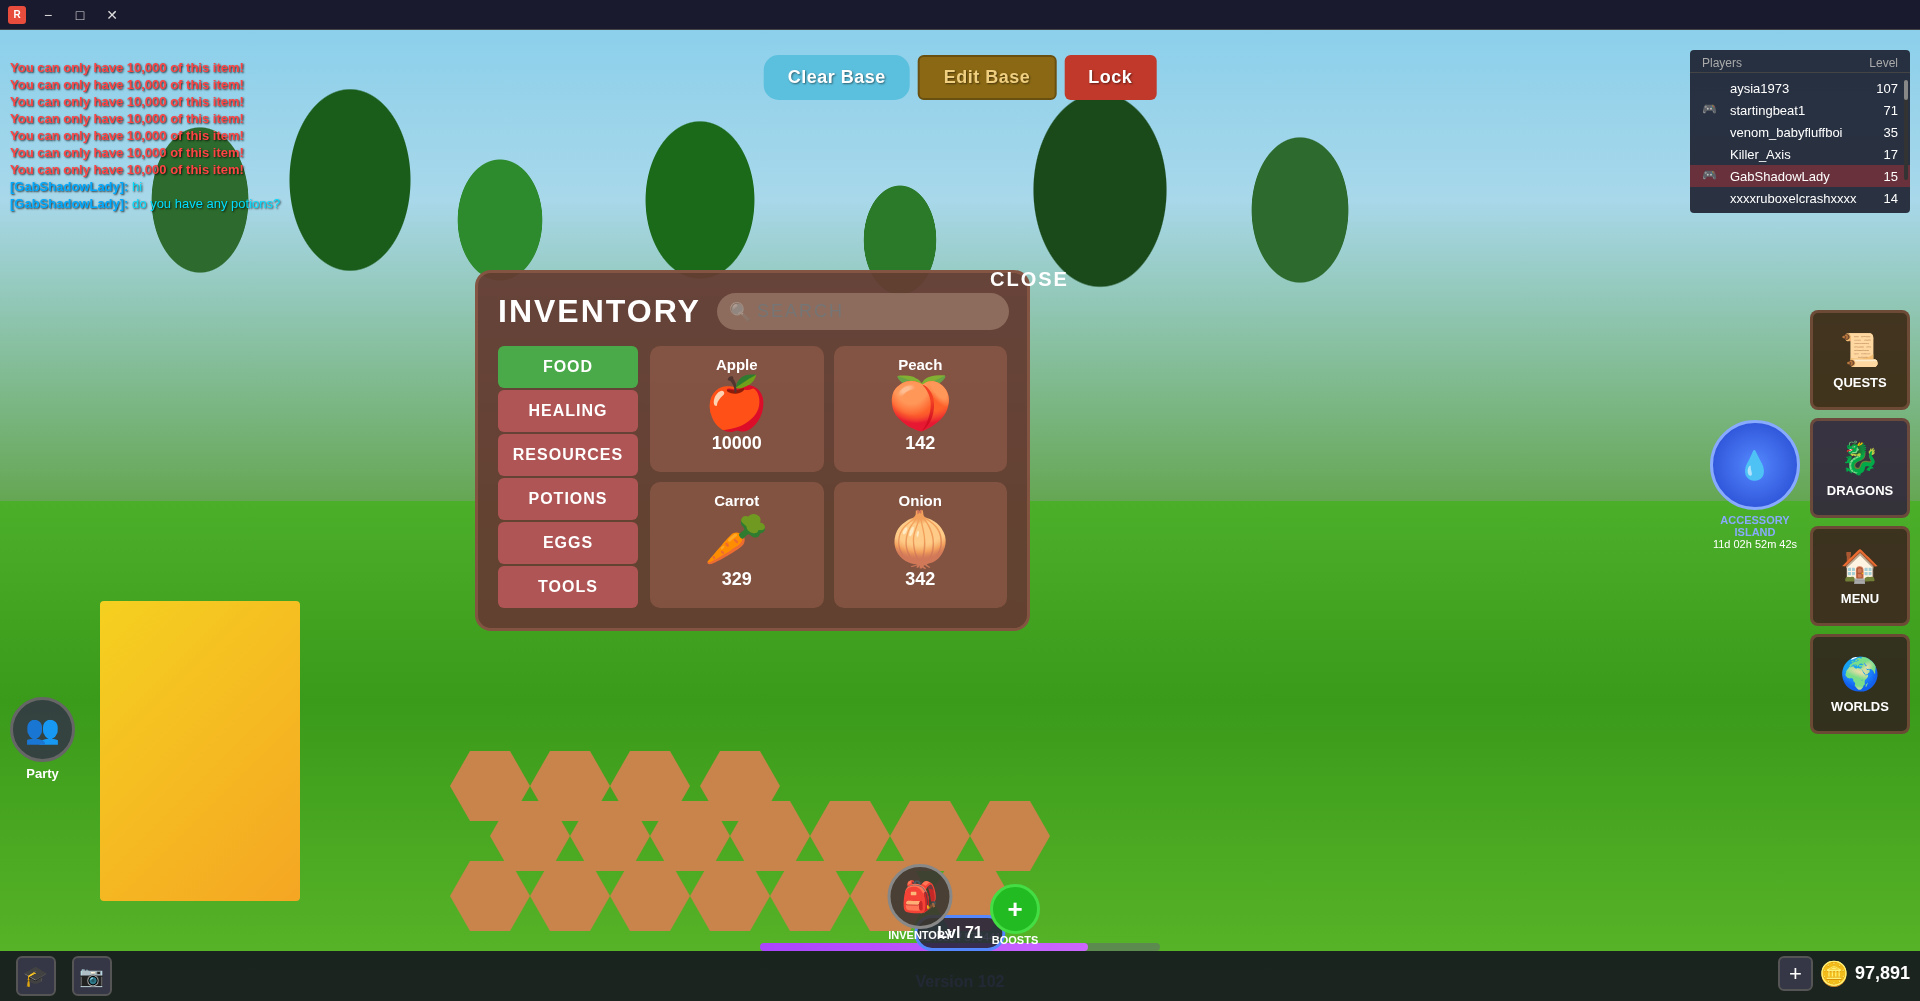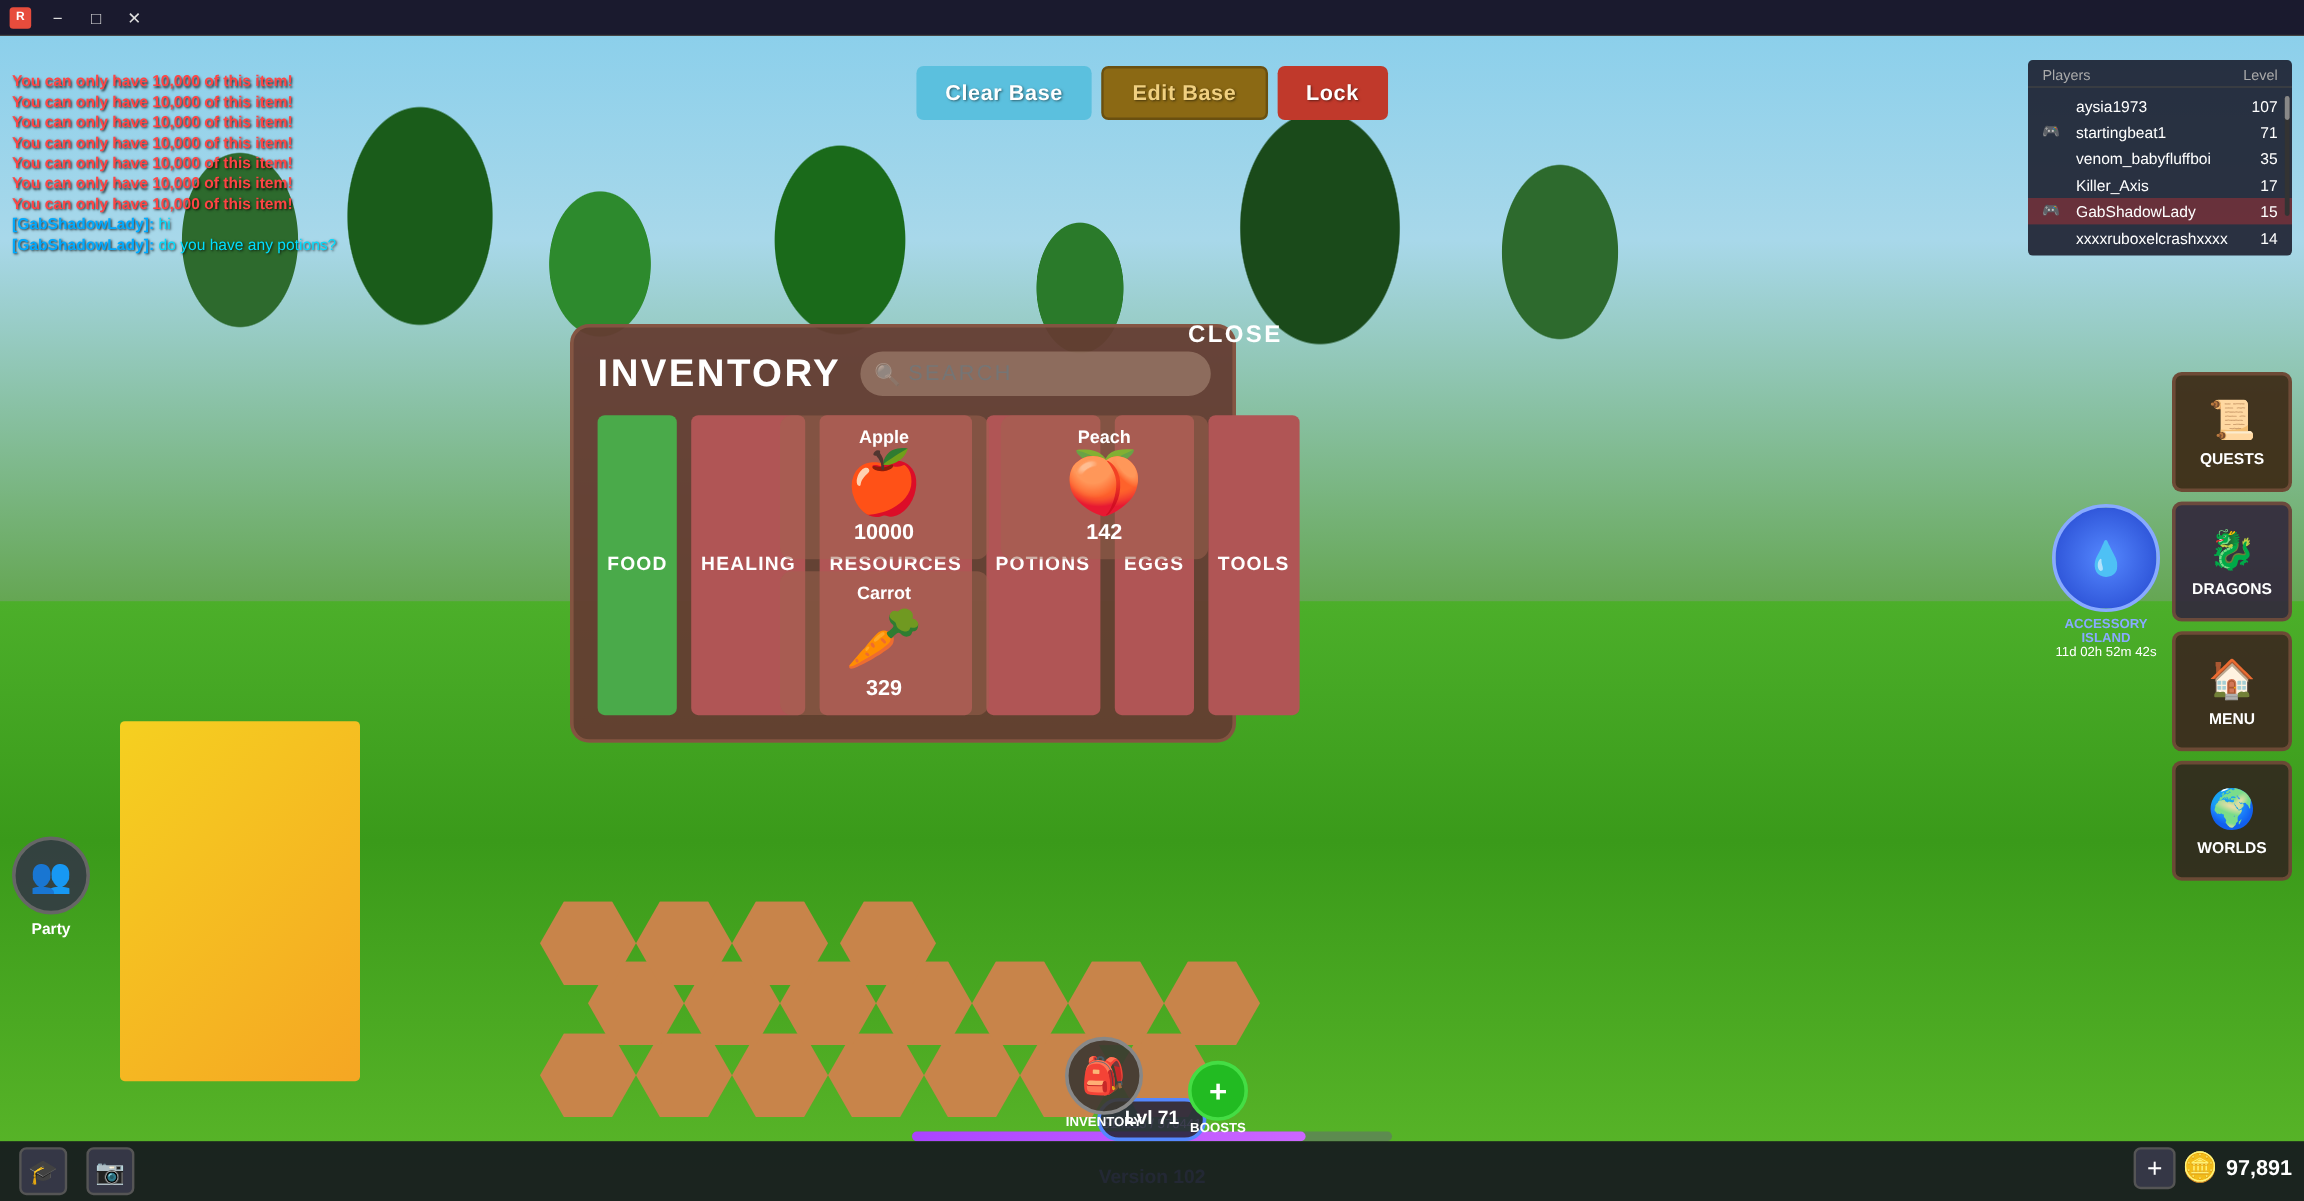--- a/index.html
+++ b/index.html
@@ -170,21 +170,21 @@
       border: none;
       border-radius: 6px;
       font-family: 'Arial Black', Arial, sans-serif;
       font-size: 18px;
       font-weight: 900;
       cursor: pointer;
       text-shadow: 1px 1px 2px rgba(0,0,0,0.5);
       letter-spacing: 0.5px;
     }
 
-    .btn-clear { background: #5bc0de; color: white; }
+    .btn-clear { background: #5bc0de; color: white; border-radius: 15px; }
     .btn-edit { background: #8b6914; color: #f0d080; border: 2px solid #6a5010; }
     .btn-claim { background: #7a6030; color: #ddd; }
     .btn-lock { background: #c0392b; color: white; }
 
     
     #party-btn {
       position: absolute;
       bottom: 220px;
       left: 10px;
       z-index: 60;
@@ -432,21 +432,22 @@
     }
 
     #inventory-body {
       display: flex;
       gap: 12px;
     }
 
     
     #category-tabs {
       display: flex;
-      gap: 12px;
+      flex-direction: column;
+      gap: 2px;
       width: 140px;
     }
 
     .cat-tab {
       padding: 12px 8px;
       border: none;
       border-radius: 6px;
       font-family: 'Arial Black', Arial, sans-serif;
       font-size: 16px;
       font-weight: 900;
@@ -867,20 +868,25 @@
         <div class="item-card">
       <span class="item-name">Peach</span>
       <span class="item-emoji">🍑</span>
       <span class="item-count">142</span>
     </div>
         <div class="item-card">
       <span class="item-name">Carrot</span>
       <span class="item-emoji">🥕</span>
       <span class="item-count">329</span>
     </div>
+        <div class="item-card">
+      <span class="item-name">Onion</span>
+      <span class="item-emoji">🧅</span>
+      <span class="item-count">342</span>
+    </div>
       </div>
   </div>
 </div>
 
 <div id="inventory-btn">
   <div class="inv-circle">🎒</div>
   <span class="inv-label">INVENTORY</span>
 </div>
 
 <div id="boosts-btn">

